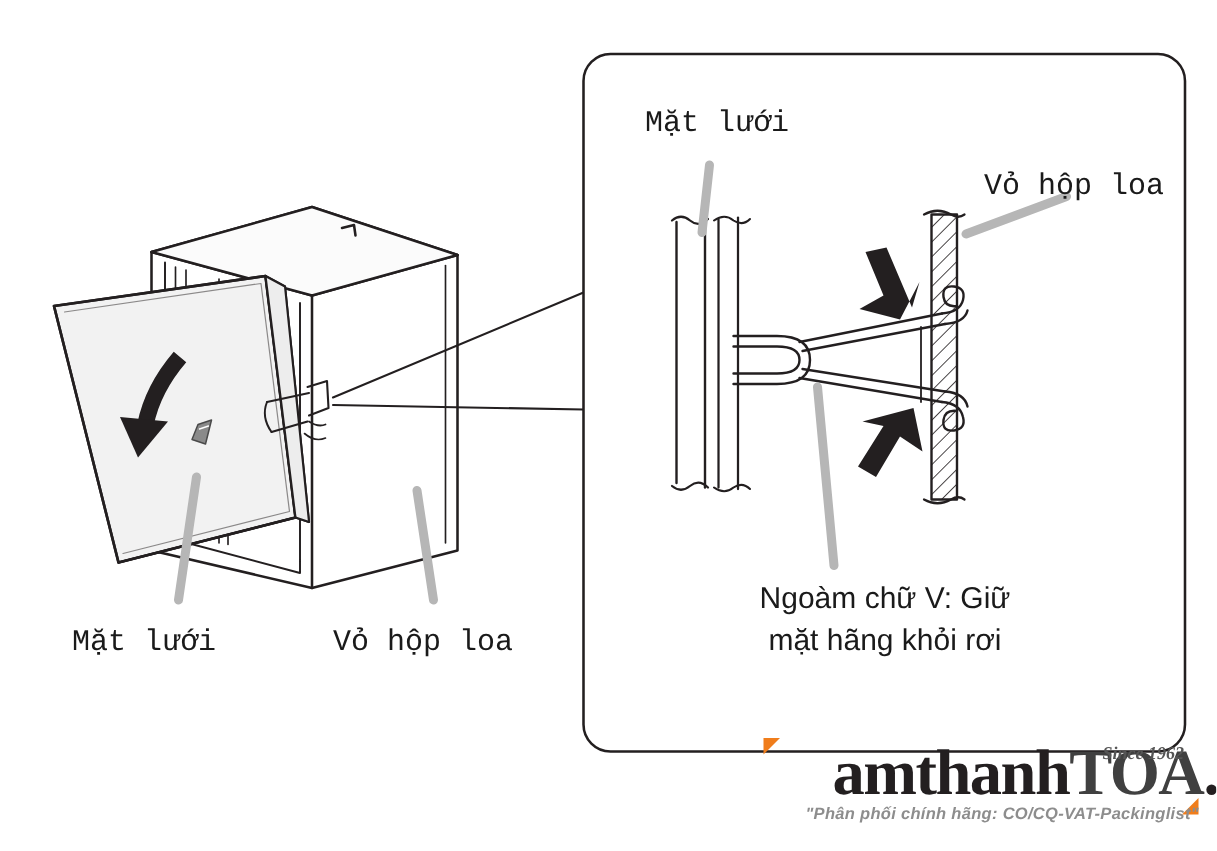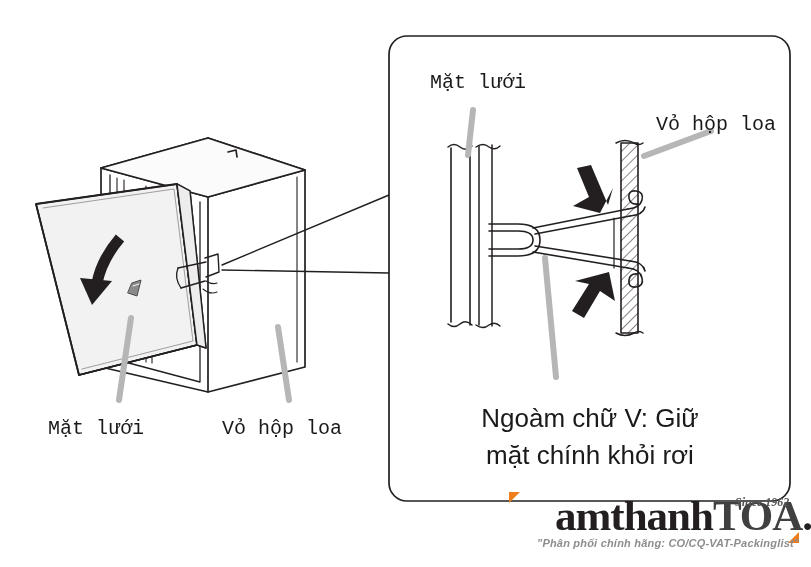--- a/index.html
+++ b/index.html
@@ -32,24 +32,24 @@
     white-space: nowrap;
     line-height: 1.18;
   }
   .lbl-left-grille  { left: 48px;  top: 417px; font-size: 20px; }
   .lbl-left-cabinet { left: 222px; top: 417px; font-size: 20px; }
   .lbl-det-grille   { left: 430px; top: 71px;  font-size: 20px; }
   .lbl-det-cabinet  { left: 656px; top: 113px; font-size: 20px; }
   .caption {
     position: absolute;
     left: 400px;
-    top: 400px;
+    top: 385px;
     width: 380px;
     text-align: center;
-    font-size: 26px;
+    font-size: 20px;
     color: #1a1a1a;
     line-height: 1.42;
   }
   
   #logo {
     position: absolute;
     left: 505px;
     top: 492px;
     width: 300px;
     height: 70px;
@@ -240,21 +240,21 @@
   <div class="lbl lbl-left-grille">Mặt lưới</div>
 
   <div class="lbl lbl-left-cabinet">Vỏ hộp loa</div>
 
   <div class="lbl lbl-det-grille">Mặt lưới</div>
 
   <div class="lbl lbl-det-cabinet">Vỏ hộp loa</div>
 
   <div class="caption">
     <div>Ngoàm chữ V: Giữ</div>
-    <div>mặt chính khỏi rơi</div>
+    <div>mặt hãng khỏi rơi</div>
   </div>
 
   <div id="logo">
     <div class="logo-corner corner-tl"></div>
     <div class="logo-corner corner-br"></div>
     <div class="logo-word"><span class="logo-am">amthanh</span><span class="logo-toa">TOA</span><span class="logo-vn">.vn</span></div>
     <div class="logo-since">Since 1962</div>
     <div class="logo-tag">"Phân phối chính hãng: CO/CQ-VAT-Packinglist"</div>
   </div>
 

